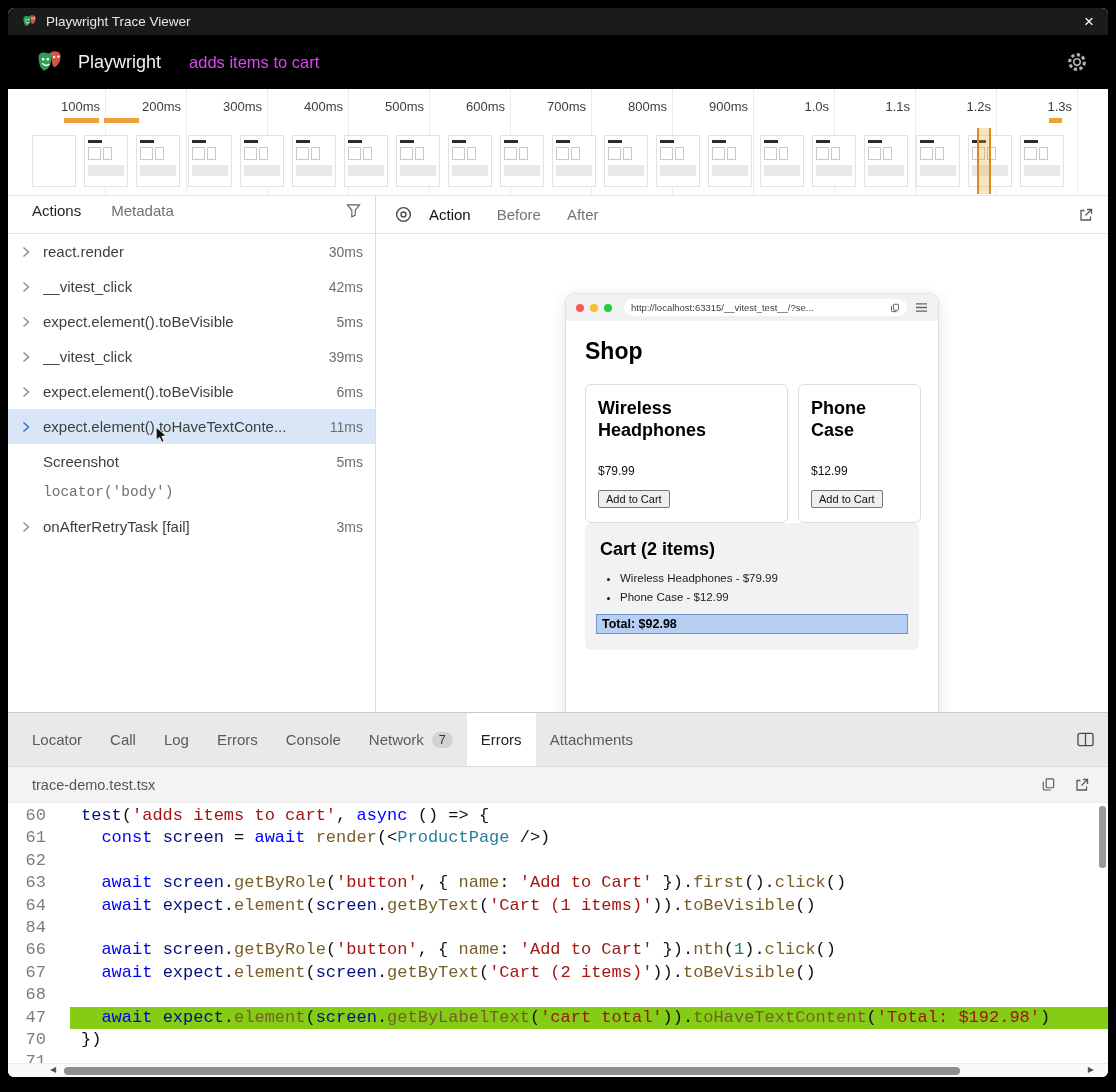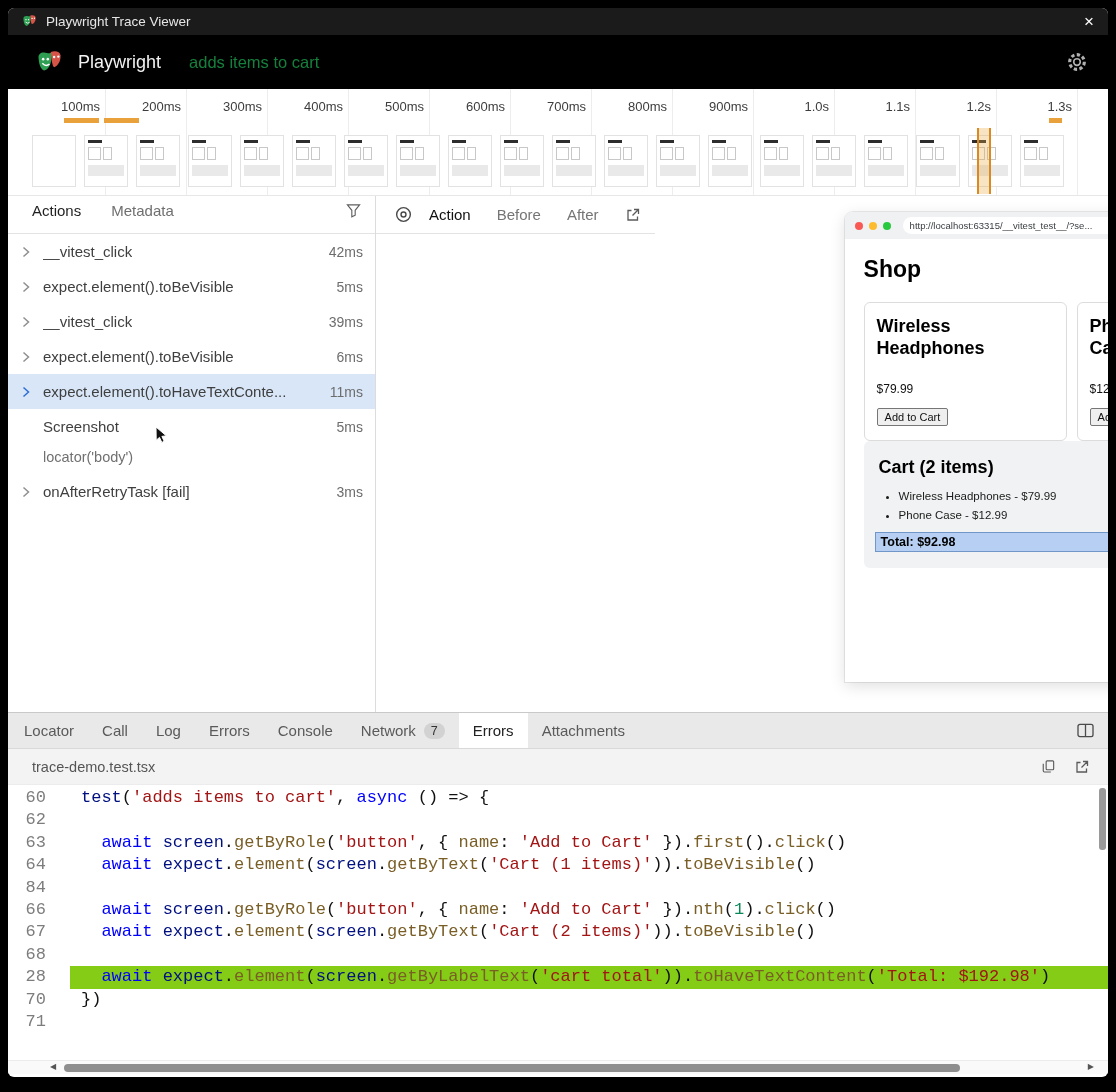--- a/index.html
+++ b/index.html
@@ -7,55 +7,55 @@
   .app { position:absolute; left:8px; top:8px; width:1100px; height:1069px; background:#fff; border-radius:6px; overflow:hidden; display:flex; flex-direction:column; }
 
   
   .titlebar { height:27px; background:#1b1b1b; display:flex; align-items:center; padding:0 14px; flex:none; }
   .titlebar .tname { margin-left:9px; font-size:13.5px; color:#e6e6e6; }
   .close-x { margin-left:auto; color:#fff; font-size:17px; line-height:1; cursor:default; }
 
   
   .header { height:54px; background:#000; display:flex; align-items:center; padding:0 20px 0 28px; flex:none; }
   .header .appname { margin-left:15px; font-size:18px; font-weight:normal; color:#f2f2f2; }
-  .header .testtitle { margin-left:28px; font-size:16.5px; color:#15803d; }
+  .header .testtitle { margin-left:28px; font-size:16.5px; color:#d946ef; }
   .gear { margin-left:auto; display:flex; }
 
   
   .timeline { height:107px; background:#fff; position:relative; border-bottom:1px solid #e7e7e7; flex:none; }
   .tl-cells { position:absolute; left:17px; top:0; height:106px; display:flex; }
   .tl-cell { width:81px; height:106px; border-right:1px solid #ededed; text-align:right; padding:10px 5px 0 0; font-size:13px; color:#3d3d3d; }
   .film { position:absolute; left:24px; top:46px; display:flex; gap:8px; z-index:2; }
   .thumb { width:44px; height:52px; background:#fff; border:1px solid #e2e2e2; padding:4px 3px; display:flex; flex-direction:column; gap:2px; }
   .m-title { width:14px; height:3px; background:#2d2d2d; }
   .m-cards { display:flex; gap:2px; margin-top:2px; }
   .m-card { width:13px; height:13px; border:1px solid #c8c8c8; }
   .m-card.s { width:9px; }
   .m-cart { width:100%; height:11px; background:#e9e9e9; margin-top:3px; }
   .tl-mark { position:absolute; top:29px; height:5px; background:#e9a13b; z-index:1; }
   .tl-band { position:absolute; top:39px; height:66px; background:rgba(234,170,66,0.32); border-left:2px solid #d98b22; border-right:2px solid #d98b22; z-index:3; }
 
   
   .main { height:516px; display:flex; flex:none; }
   .left-pane { width:368px; border-right:1px solid #dcdcdc; display:flex; flex-direction:column; flex:none; }
-  .right-pane { flex:1; display:flex; flex-direction:row; min-width:0; }
+  .right-pane { flex:1; display:flex; flex-direction:column; min-width:0;gap:44px; }
   .ltabs, .stabs { height:38px; border-bottom:1px solid #e3e3e3; display:flex; align-items:center; flex:none; background:#fff; }
   .ltabs { padding:0 14px 8px 24px; gap:30px; }
   .ltab { font-size:15px; color:#6f6f6f; cursor:default; }
   .ltab.sel { color:#1f1f1f; }
   .funnel { margin-left:auto; display:flex; }
 
   .actions-list { flex:1; position:relative; overflow:hidden; background:#fff; }
   .arow { height:35px; display:flex; align-items:center; padding:0 12px 0 14px; font-size:15px; color:#3f3f3f; }
   .arow.sel { background:#d8e6f8; }
   .arow .chev { width:21px; display:flex; align-items:center; color:#8f8f8f; flex:none; }
   .arow.sel .chev { color:#2f6fd1; }
   .albl { white-space:nowrap; overflow:hidden; text-overflow:ellipsis; }
   .adur { margin-left:auto; padding-left:8px; font-size:14px; color:#6d6d6d; flex:none; }
-  .asub { height:26px; margin-bottom:4px; padding-left:35px; font-size:14.5px; color:#707070; display:flex; align-items:center; }
+  .asub { height:26px; margin-bottom:4px; padding-left:35px; font-size:14.5px; color:#707070; display:flex; align-items:center;font-family:Liberation Mono, monospace; }
   .cursor-icon { position:absolute; left:147px; top:192px; z-index:5; }
 
   .stabs { padding:0 14px 0 18px; }
   .target { display:flex; margin-right:16px; }
   .stab { margin-right:26px; font-size:15px; color:#757575; cursor:default; }
   .stab.sel { color:#111; }
   .ext { margin-left:auto; display:flex; }
 
   
   .snapshot { flex:1; position:relative; background:#fff; overflow:hidden; }
@@ -73,21 +73,21 @@
   .p-name { font-size:18px; font-weight:700; line-height:1.2; color:#000; }
   .p-price { font-size:12px; margin-top:23px; color:#111; }
   .p-btn { display:inline-block; margin-top:12px; font-size:11px; padding:2px 7px; border:1px solid #767676; background:#efefef; border-radius:2px; color:#111; }
   .cartbox { background:#f1f2f3; border-radius:6px; padding:14px 11px 16px; }
   .cart-title { font-size:18px; font-weight:700; margin:2px 0 9px 4px; color:#000; }
   .cartbox ul { margin:0 0 8px 0; padding-left:24px; font-size:11.5px; color:#1a1a1a; line-height:1.62; }
   .cart-total { display:block; font-size:12.5px; font-weight:700; background:#b6cff2; border:1px solid #7097c8; padding:2px 5px; color:#000; }
 
   
   .bottom { height:365px; border-top:1px solid #c9c9c9; display:flex; flex-direction:column; flex:none; }
-  .btabs { height:36px; background:#e9e9e9; border-bottom:1px solid #d9d9d9; display:flex; align-items:stretch; padding-left:2px; flex:none; }
+  .btabs { height:54px; background:#e9e9e9; border-bottom:1px solid #d9d9d9; display:flex; align-items:stretch; padding-left:10px; flex:none; }
   .btab { display:flex; align-items:center; padding:0 14px; font-size:15px; color:#5a5a5a; gap:8px; cursor:default; }
   .btab.sel { background:#fff; color:#222; }
   .badge { background:#d2d2d2; border-radius:9px; padding:1px 7px; font-size:12.5px; color:#333; }
   .cols { margin-left:auto; margin-right:14px; align-self:center; display:flex; }
   .src-header { height:36px; background:#f3f3f3; border-bottom:1px solid #ececec; display:flex; align-items:center; padding:0 18px 0 24px; font-size:14.5px; color:#555; flex:none; }
   .src-icons { margin-left:auto; display:flex; gap:18px; }
   .code-area { height:275px; position:relative; background:#fff; overflow:hidden; font-family:"Liberation Mono","DejaVu Sans Mono",monospace; font-size:17px; line-height:22.4px; padding-top:2px; }
   .code-line { display:flex; height:22.4px;gap:24px; }
   .ln { width:38px; text-align:right; color:#7d7d7d; flex:none; }
   .code { flex:1; padding-left:11px; white-space:pre; }
@@ -330,20 +330,29 @@
               <path d="M1.5 2h13L9.8 7.8V13l-3.6 1.8V7.8L1.5 2z" fill="none" stroke="#5f5f5f" stroke-width="1.2"></path>
             </svg>
         </span>
       </div>
       <div class="actions-list">
         <span class="cursor-icon">
           <svg width="15" height="19" viewBox="0 0 15 19">
               <path d="M1 1l0.2 13.2 3.3-2.8 2.3 5 2.4-1.1-2.3-4.9 4.4-.6z" fill="#111" stroke="#fff" stroke-width="1"></path>
             </svg>
         </span>
+      <div class="arow">
+            <span class="chev">
+              <svg width="8" height="12" viewBox="0 0 8 12">
+                <path d="M1.5 1.5L6.5 6 1.5 10.5" fill="none" stroke="currentColor" stroke-width="1.5"></path>
+              </svg>
+            </span>
+            <span class="albl">react.render</span>
+            <span class="adur">30ms</span>
+          </div>
           <div class="arow">
             <span class="chev">
               <svg width="8" height="12" viewBox="0 0 8 12">
                 <path d="M1.5 1.5L6.5 6 1.5 10.5" fill="none" stroke="currentColor" stroke-width="1.5"></path>
               </svg>
             </span>
             <span class="albl">__vitest_click</span>
             <span class="adur">42ms</span>
           </div>
           <div class="arow">
@@ -521,20 +530,24 @@
       </span>
     </div>
 
     <div class="code-area">
       <div>
           <div class="code-line">
             <span class="ln">60</span>
             <span class="code"><span class="tok-v">test</span><span class="tok-p">(</span><span class="tok-s">'adds items to cart'</span><span class="tok-p">, </span><span class="tok-k">async</span><span class="tok-p"> () =&gt; {</span></span>
           </div>
           <div class="code-line">
+            <span class="ln">61</span>
+            <span class="code"><span class="tok-p">  </span><span class="tok-k">const</span><span class="tok-p"> </span><span class="tok-v">screen</span><span class="tok-p"> = </span><span class="tok-k">await</span><span class="tok-p"> </span><span class="tok-f">render</span><span class="tok-p">(&lt;</span><span class="tok-t">ProductPage</span><span class="tok-p"> /&gt;)</span></span>
+          </div>
+          <div class="code-line">
             <span class="ln">62</span>
             <span class="code"></span>
           </div>
           <div class="code-line">
             <span class="ln">63</span>
             <span class="code"><span class="tok-p">  </span><span class="tok-k">await</span><span class="tok-p"> </span><span class="tok-v">screen</span><span class="tok-p">.</span><span class="tok-f">getByRole</span><span class="tok-p">(</span><span class="tok-s">'button'</span><span class="tok-p">, { </span><span class="tok-f">name</span><span class="tok-p">: </span><span class="tok-s">'Add to Cart'</span><span class="tok-p"> }).</span><span class="tok-f">first</span><span class="tok-p">().</span><span class="tok-f">click</span><span class="tok-p">()</span></span>
           </div>
           <div class="code-line">
             <span class="ln">64</span>
             <span class="code"><span class="tok-p">  </span><span class="tok-k">await</span><span class="tok-p"> </span><span class="tok-v">expect</span><span class="tok-p">.</span><span class="tok-f">element</span><span class="tok-p">(</span><span class="tok-v">screen</span><span class="tok-p">.</span><span class="tok-f">getByText</span><span class="tok-p">(</span><span class="tok-s">'Cart (1 items)'</span><span class="tok-p">)).</span><span class="tok-f">toBeVisible</span><span class="tok-p">()</span></span>
@@ -549,21 +562,21 @@
           </div>
           <div class="code-line">
             <span class="ln">67</span>
             <span class="code"><span class="tok-p">  </span><span class="tok-k">await</span><span class="tok-p"> </span><span class="tok-v">expect</span><span class="tok-p">.</span><span class="tok-f">element</span><span class="tok-p">(</span><span class="tok-v">screen</span><span class="tok-p">.</span><span class="tok-f">getByText</span><span class="tok-p">(</span><span class="tok-s">'Cart (2 items)'</span><span class="tok-p">)).</span><span class="tok-f">toBeVisible</span><span class="tok-p">()</span></span>
           </div>
           <div class="code-line">
             <span class="ln">68</span>
             <span class="code"></span>
           </div>
           <div class="code-line hl">
-            <span class="ln">28</span>
+            <span class="ln">47</span>
             <span class="code"><span class="tok-p">  </span><span class="tok-k">await</span><span class="tok-p"> </span><span class="tok-v">expect</span><span class="tok-p">.</span><span class="tok-f">element</span><span class="tok-p">(</span><span class="tok-v">screen</span><span class="tok-p">.</span><span class="tok-f">getByLabelText</span><span class="tok-p">(</span><span class="tok-s">'cart total'</span><span class="tok-p">)).</span><span class="tok-f">toHaveTextContent</span><span class="tok-p">(</span><span class="tok-s">'Total: $192.98'</span><span class="tok-p">)</span></span>
           </div>
           <div class="code-line">
             <span class="ln">70</span>
             <span class="code"><span class="tok-p">})</span></span>
           </div>
           <div class="code-line">
             <span class="ln">71</span>
             <span class="code"></span>
           </div>

